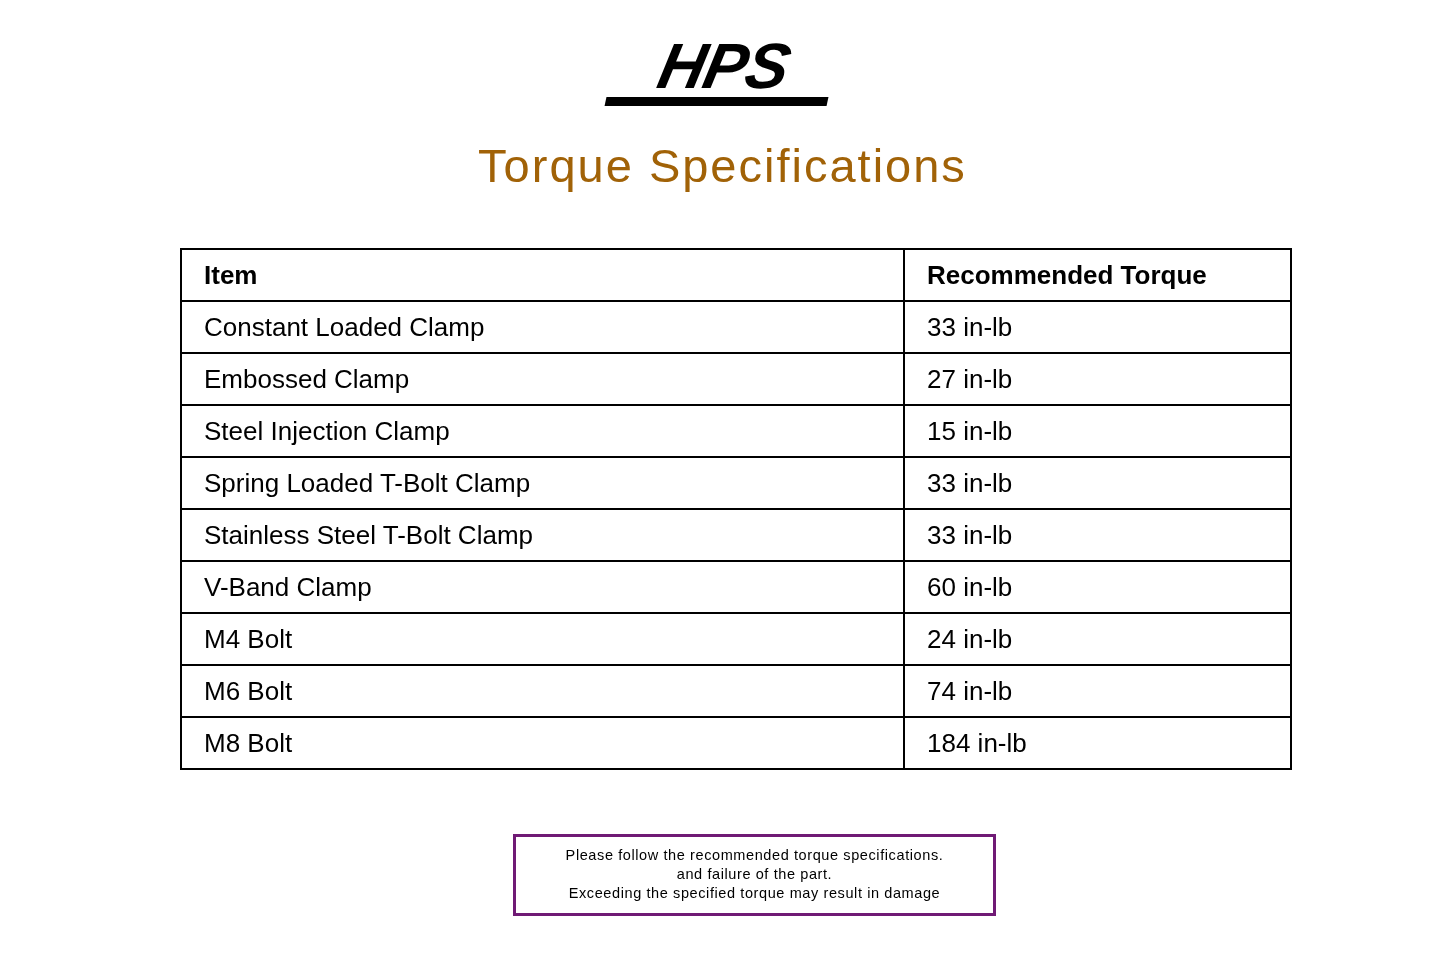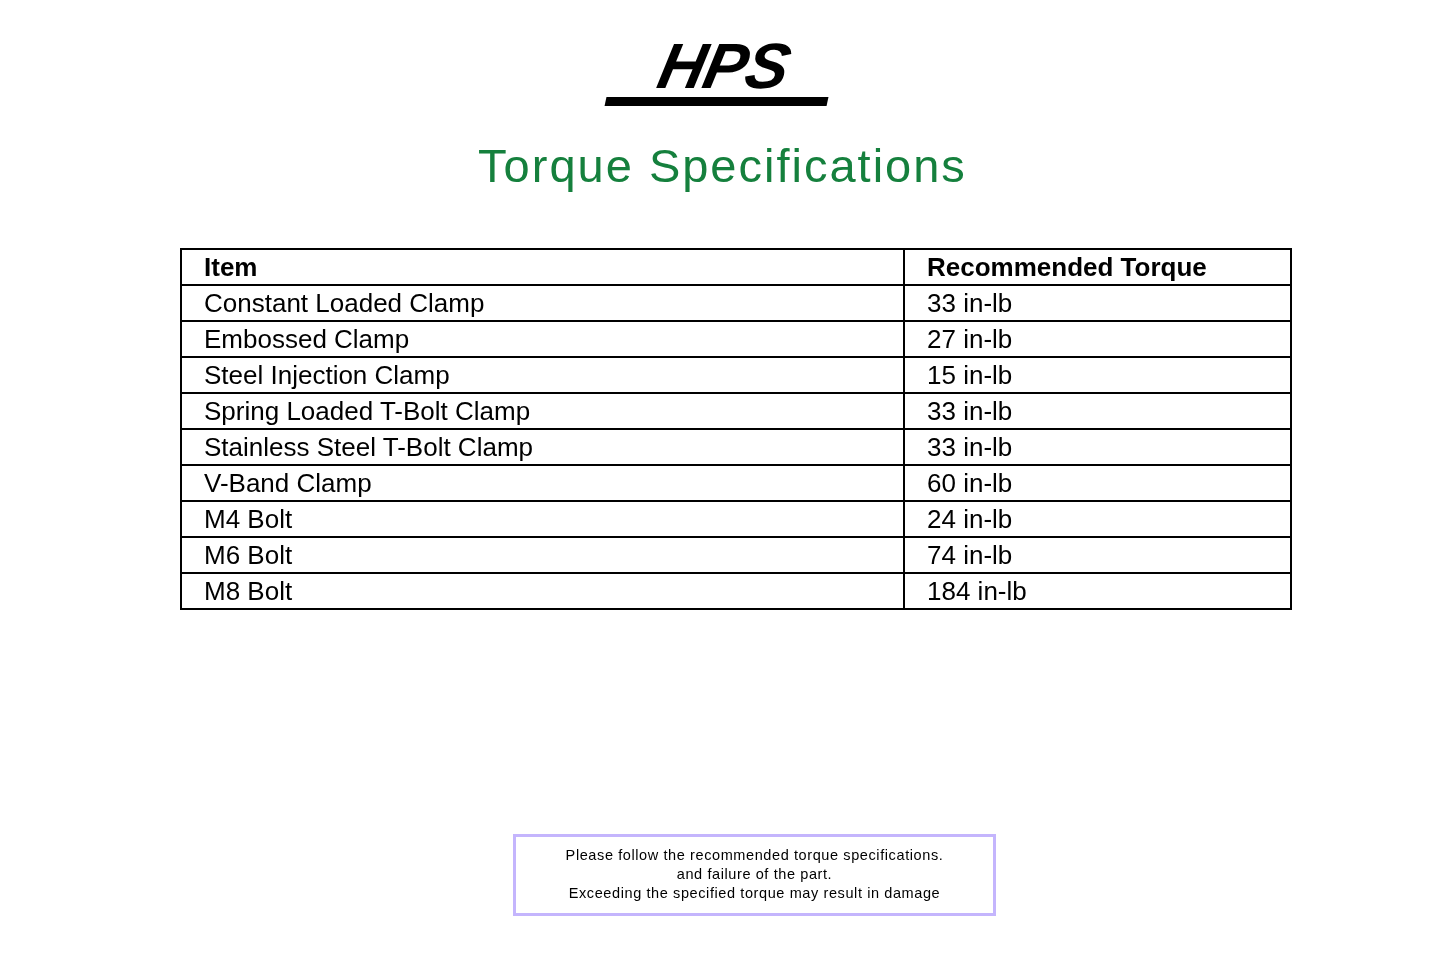--- a/index.html
+++ b/index.html
@@ -51,56 +51,56 @@
   
   .page-title {
     position: absolute;
     top: 138px;
     left: 0;
     width: 100%;
     text-align: center;
     font-size: 47px;
     font-weight: 400;
     letter-spacing: 2px;
-    color: #15803d;
+    color: #a16207;
   }
 
   
   .torque-table {
     position: absolute;
     top: 248px;
     left: 180px;
     width: 1110px;
     border-collapse: collapse;
     table-layout: fixed;
   }
   .torque-table th,
   .torque-table td {
     border: 2px solid #000000;
-    height: 36px;
+    height: 52px;
     padding: 0 8px 0 22px;
     font-size: 26px;
     text-align: left;
     vertical-align: middle;
     white-space: nowrap;
     overflow: hidden;
   }
   .torque-table th {
     font-weight: 700;
   }
   .col-item   { width: 723px; }
   .col-torque { width: 387px; }
 
   
   .note-box {
     position: absolute;
     top: 834px;
     left: 513px;
     width: 483px;
-    border: 3px solid #c4b5fd;
+    border: 3px solid #701a75;
     padding: 9px 10px 10px 10px;
     text-align: center;
   }
   .note-line {
     font-size: 14.5px;
     line-height: 19px;
     letter-spacing: 0.6px;
     color: #000000;
   }
 </style>

